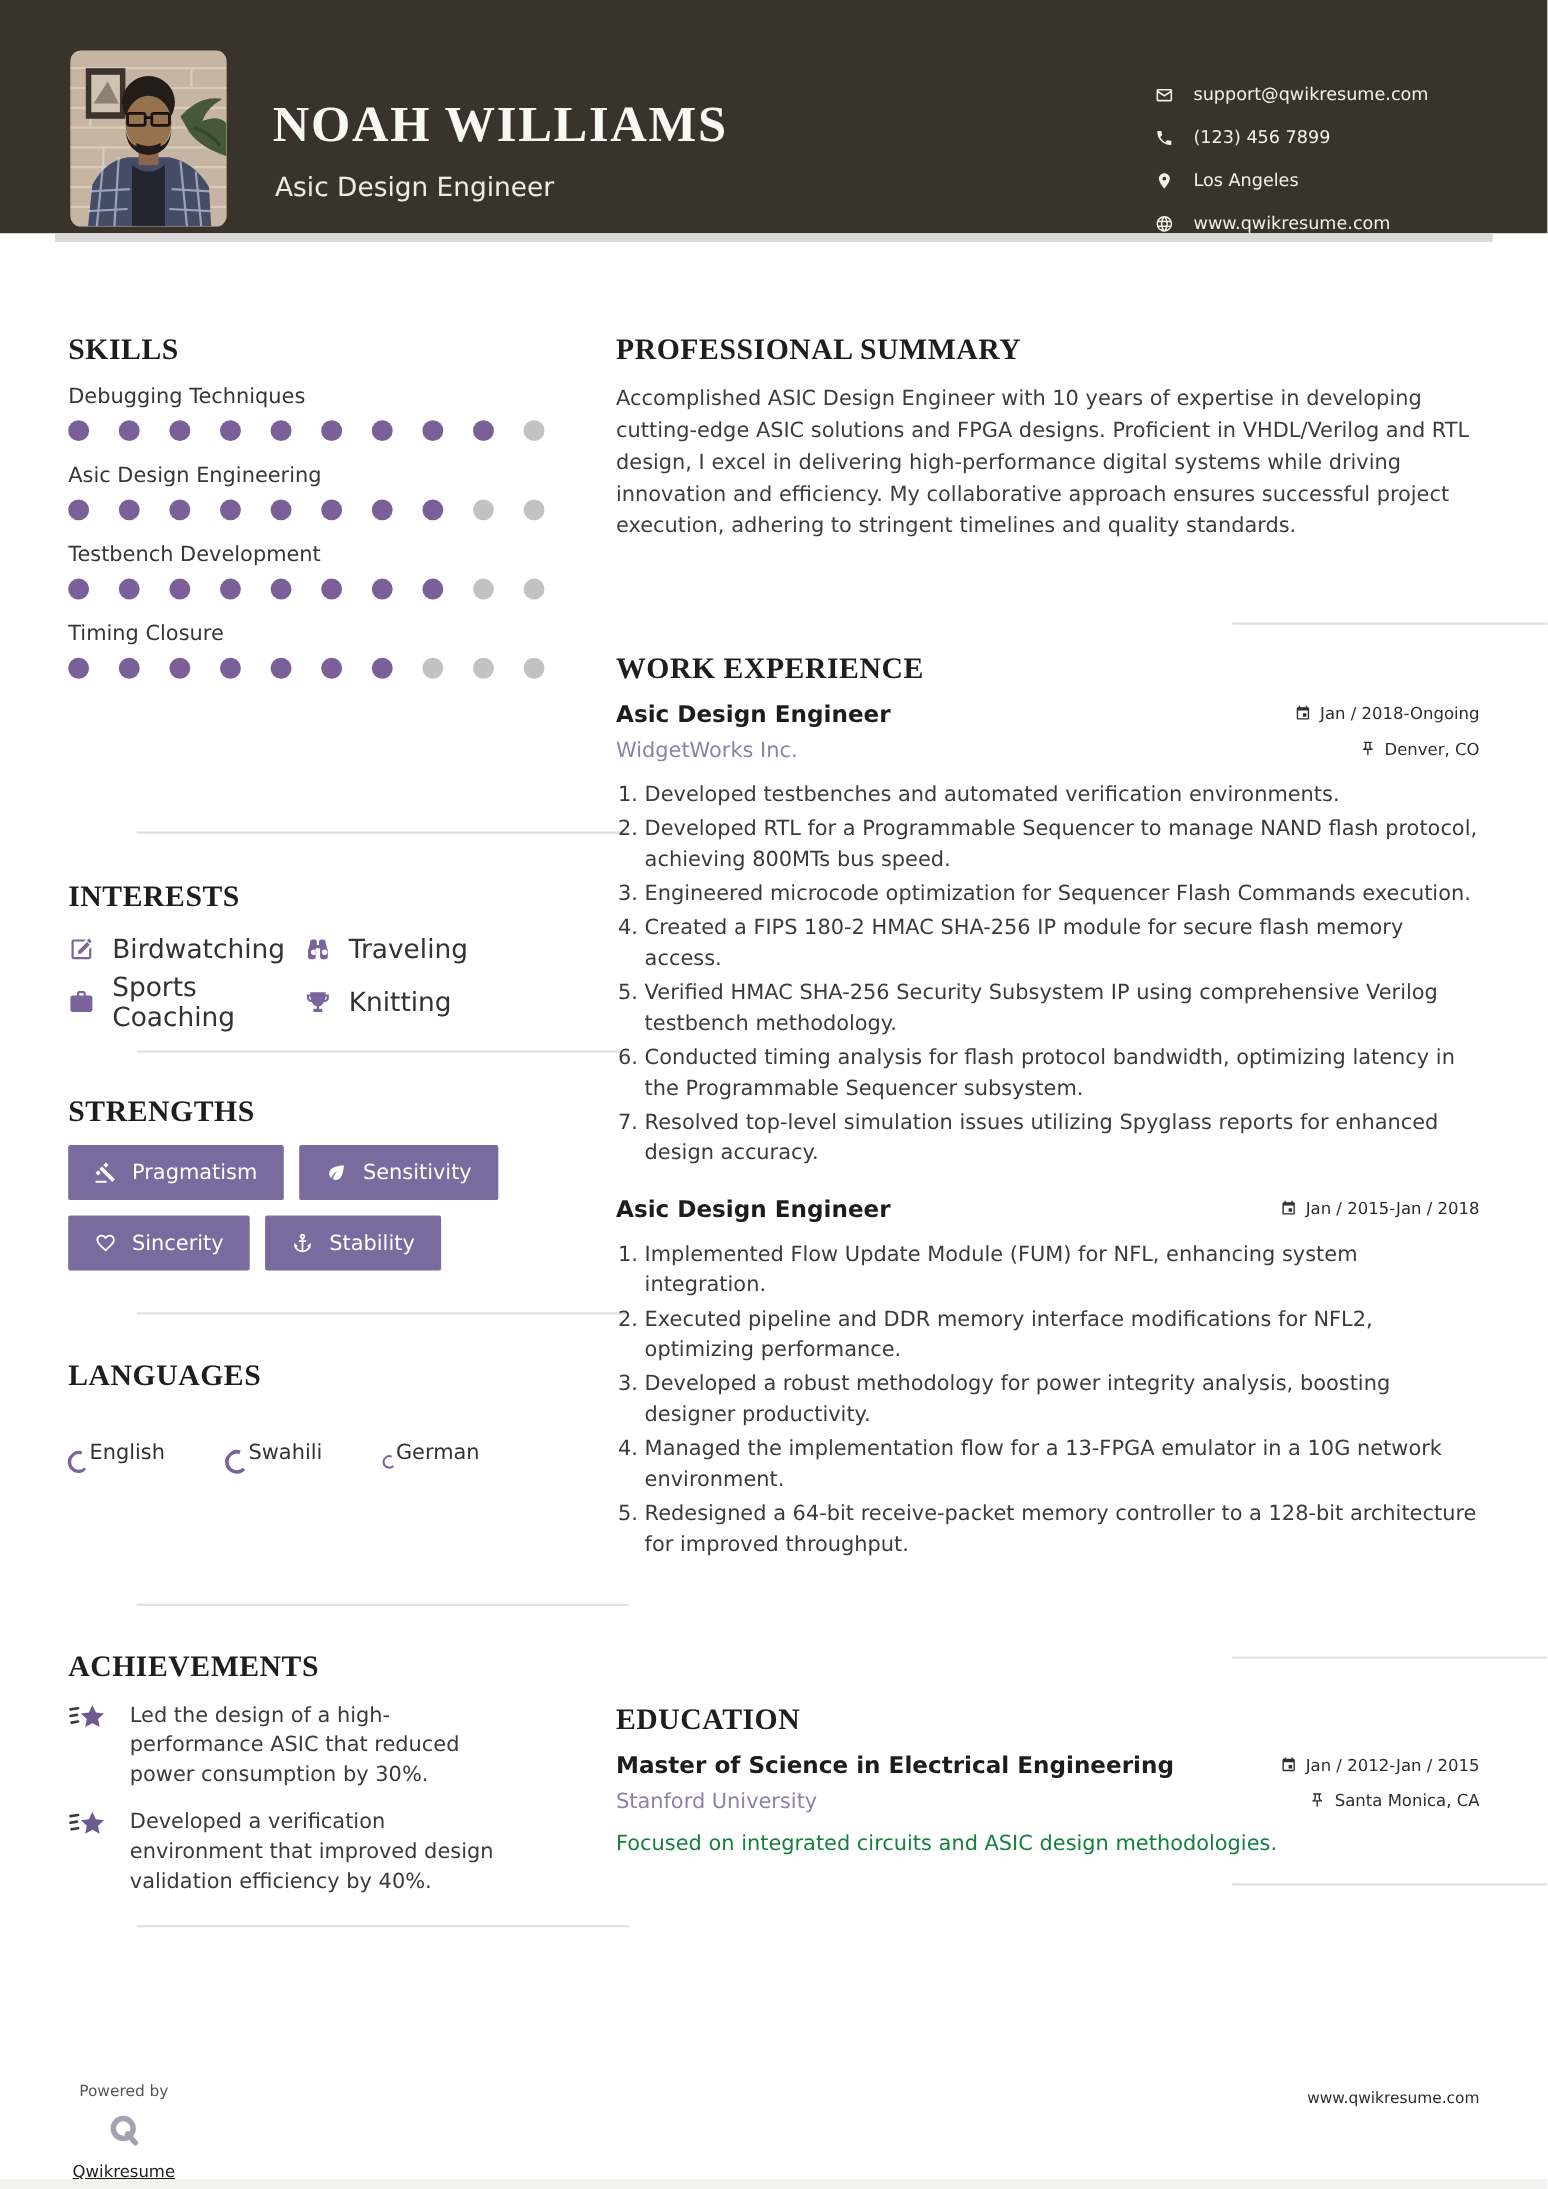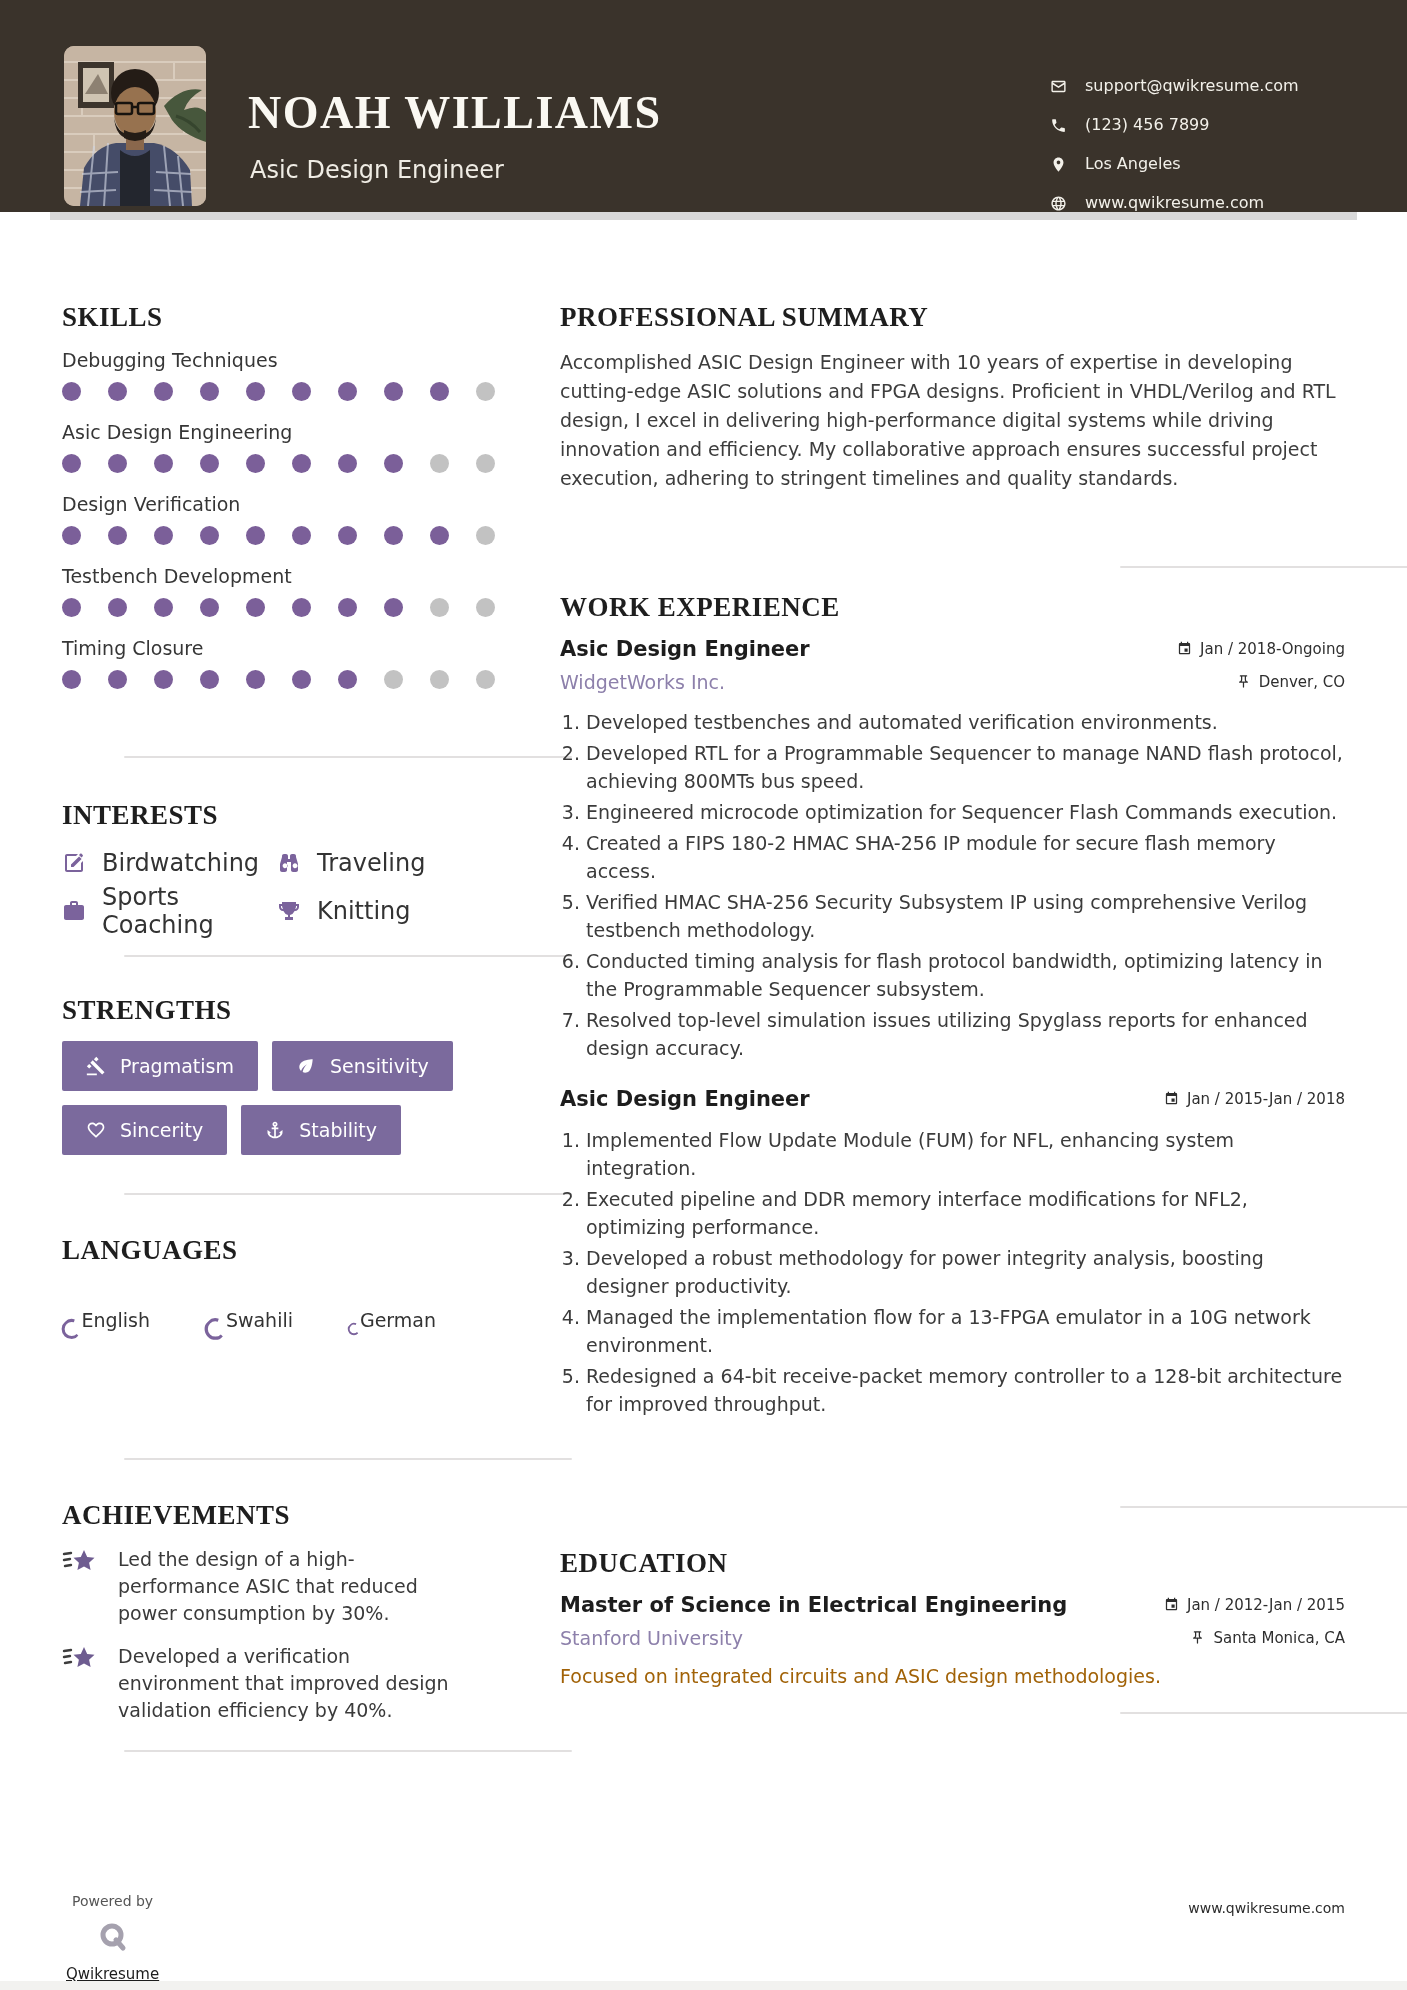--- a/index.html
+++ b/index.html
@@ -60,21 +60,21 @@
   .summary-text { margin-top:16px; font-size:19px; line-height:29px; color:#3d3d3d; }
   .job { }
   .job + .job { margin-top:24px; }
   .row-between { display:flex; justify-content:space-between; align-items:baseline; }
   .job-role { font-size:21px; font-weight:bold; color:#1d1d1d; line-height:26px; }
   .company { font-size:19px; color:#8d80ab; line-height:24px; margin-top:8px; }
   .meta { display:flex; align-items:center; gap:8px; font-size:15px; color:#2e2e2e; white-space:nowrap; }
   .meta svg { width:15px; height:15px; fill:#2e2e2e; }
   .bullets { margin-top:14px; padding-left:26px; }
   .bullets li { font-size:19px; line-height:28px; color:#3b3b3b; margin-bottom:3px; }
-  .edu-desc { margin-top:12px; font-size:19px; line-height:28px; color:#a16207; }
+  .edu-desc { margin-top:12px; font-size:19px; line-height:28px; color:#15803d; }
 
   
   .footer-left { position:absolute; left:66px; top:1893px; display:flex; align-items:center; gap:12px;flex-direction:column; }
   .powered-by { font-size:14px; color:#555; }
   .qlogo svg { width:32px; height:32px; display:block; }
   .brand-link { font-size:15px; color:#1d1d1d; text-decoration:underline; }
   .footer-site { position:absolute; top:1900px; right:62px; font-size:14px; color:#2c2c2c; }
   .bottom-strip { position:absolute; left:0; top:1981px; width:1407px; height:9px; background:#f2f2f0; }
 </style>
 </head>
@@ -191,35 +191,20 @@
             <span class="dot filled"></span>
             <span class="dot filled"></span>
             <span class="dot filled"></span>
             <span class="dot filled"></span>
             <span class="dot filled"></span>
             <span class="dot"></span>
             <span class="dot"></span>
           </div>
       </div>
       <div class="skill-item">
-        <div class="skill-name">Design Verification</div>
-        <div class="dots">
-            <span class="dot filled"></span>
-            <span class="dot filled"></span>
-            <span class="dot filled"></span>
-            <span class="dot filled"></span>
-            <span class="dot filled"></span>
-            <span class="dot filled"></span>
-            <span class="dot filled"></span>
-            <span class="dot filled"></span>
-            <span class="dot filled"></span>
-            <span class="dot"></span>
-          </div>
-      </div>
-      <div class="skill-item">
         <div class="skill-name">Testbench Development</div>
         <div class="dots">
             <span class="dot filled"></span>
             <span class="dot filled"></span>
             <span class="dot filled"></span>
             <span class="dot filled"></span>
             <span class="dot filled"></span>
             <span class="dot filled"></span>
             <span class="dot filled"></span>
             <span class="dot filled"></span>

